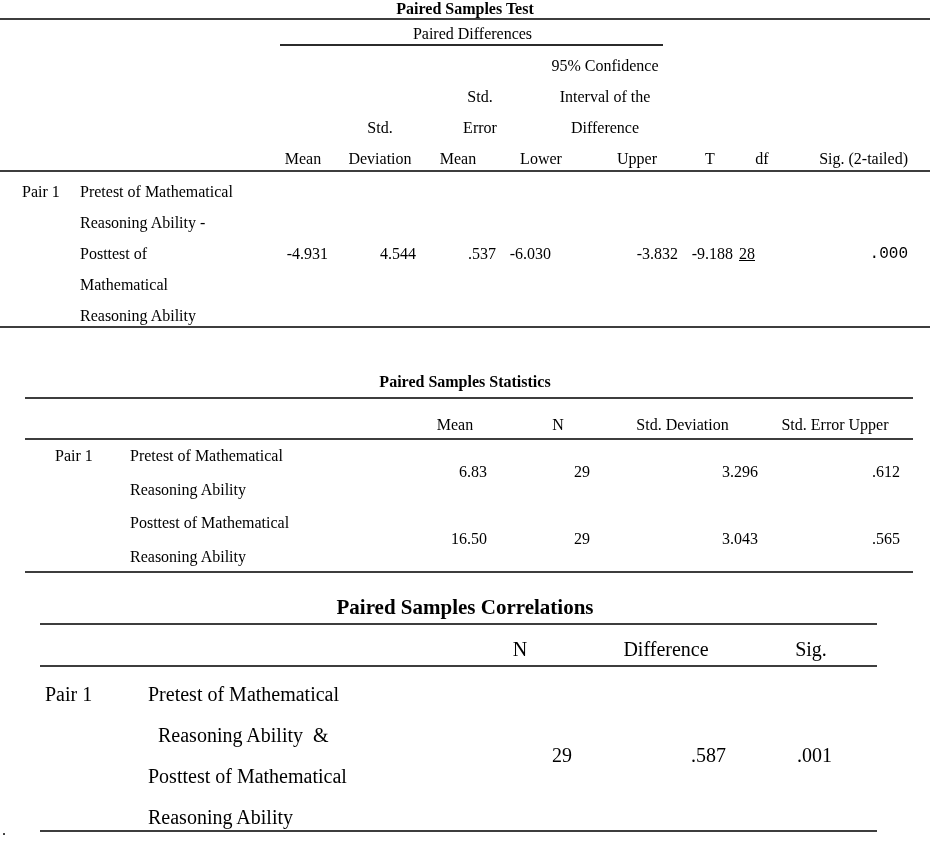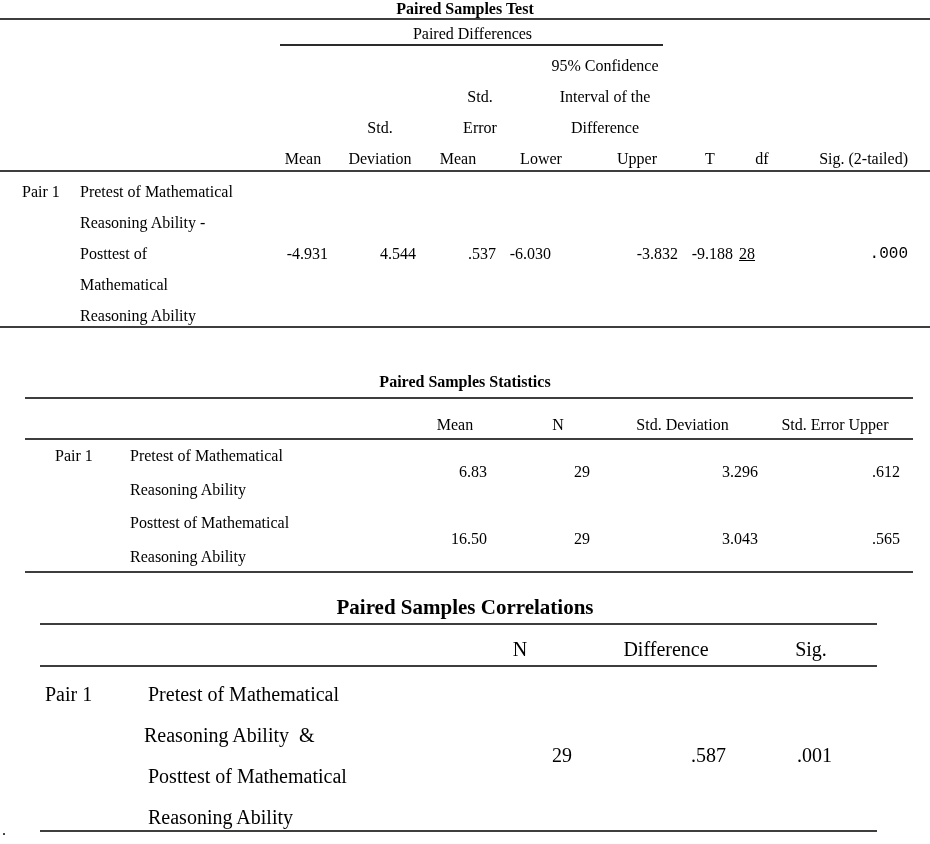--- a/index.html
+++ b/index.html
@@ -103,21 +103,21 @@
     <div class="rule" style="top:623px; left:40px; width:837px;"></div>
 
     <div class="t c t3" style="top:639px; left:480px; width:80px;">N</div>
     <div class="t c t3" style="top:639px; left:590px; width:152px;">Difference</div>
     <div class="t c t3" style="top:639px; left:770px; width:82px;">Sig.</div>
 
     <div class="rule" style="top:665px; left:40px; width:837px;"></div>
 
     <div class="t t3" style="top:684px; left:45px;">Pair 1</div>
     <div class="t t3" style="top:684px; left:148px;">Pretest of Mathematical</div>
-    <div class="t t3" style="top:725px; left:144px;">Reasoning Ability  &amp;</div>
+    <div class="t t3" style="top:725px; left:158px;">Reasoning Ability  &amp;</div>
     <div class="t t3" style="top:766px; left:148px;">Posttest of Mathematical</div>
     <div class="t t3" style="top:807px; left:148px;">Reasoning Ability</div>
 
     <div class="t r t3" style="top:745px; left:512px; width:60px;">29</div>
     <div class="t r t3" style="top:745px; left:656px; width:70px;text-align:right;">.587</div>
     <div class="t r t3" style="top:745px; left:762px; width:70px;">.001</div>
 
     <div class="rule" style="top:830px; left:40px; width:837px;"></div>
   </div>
 

